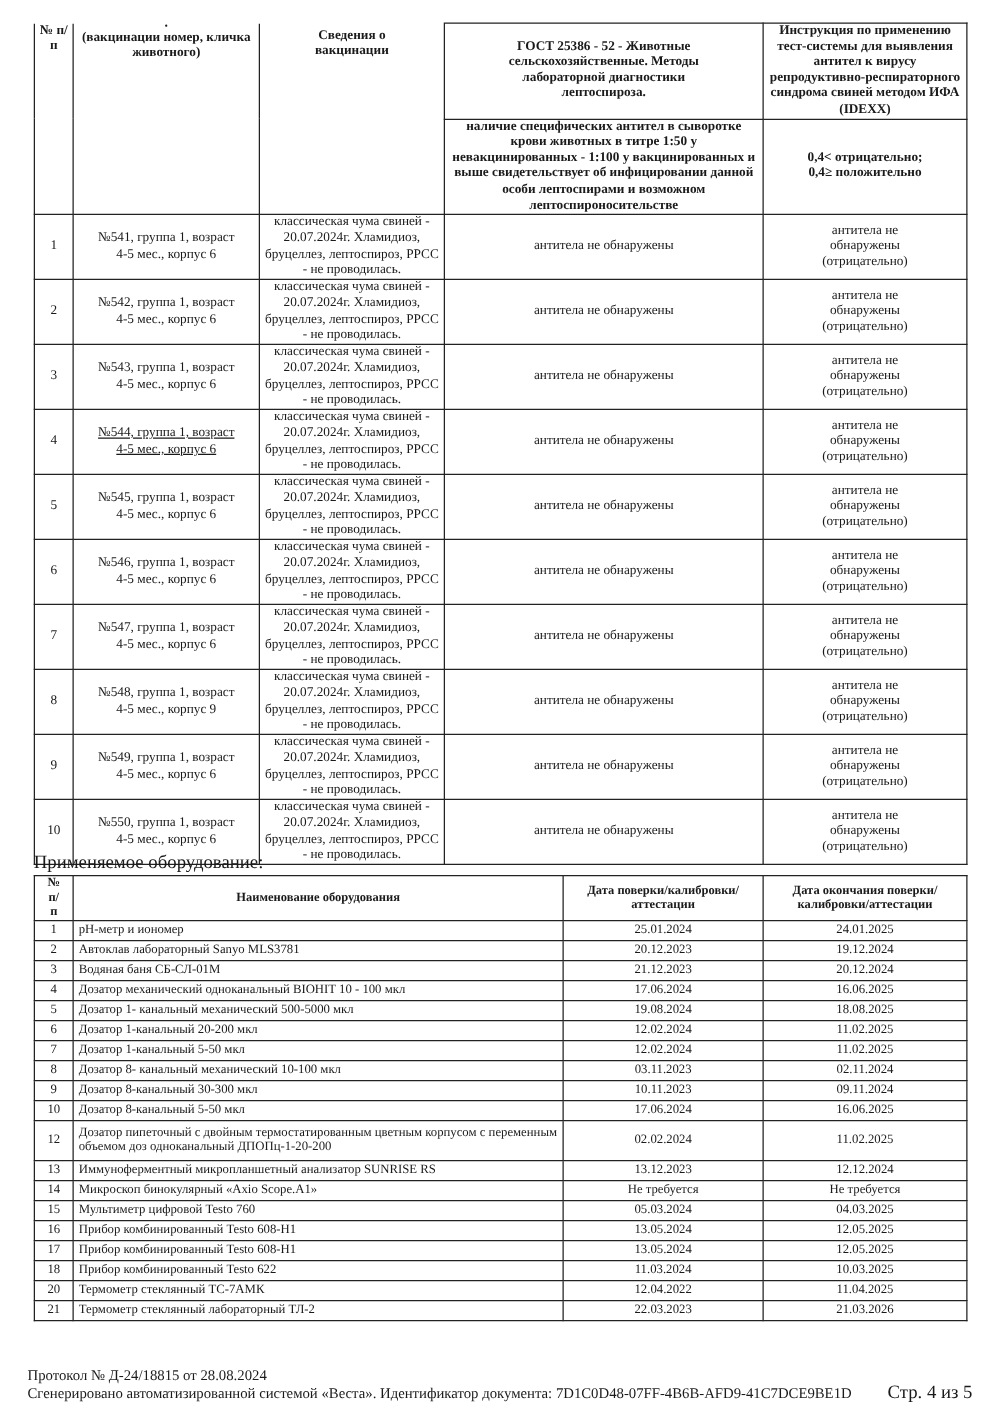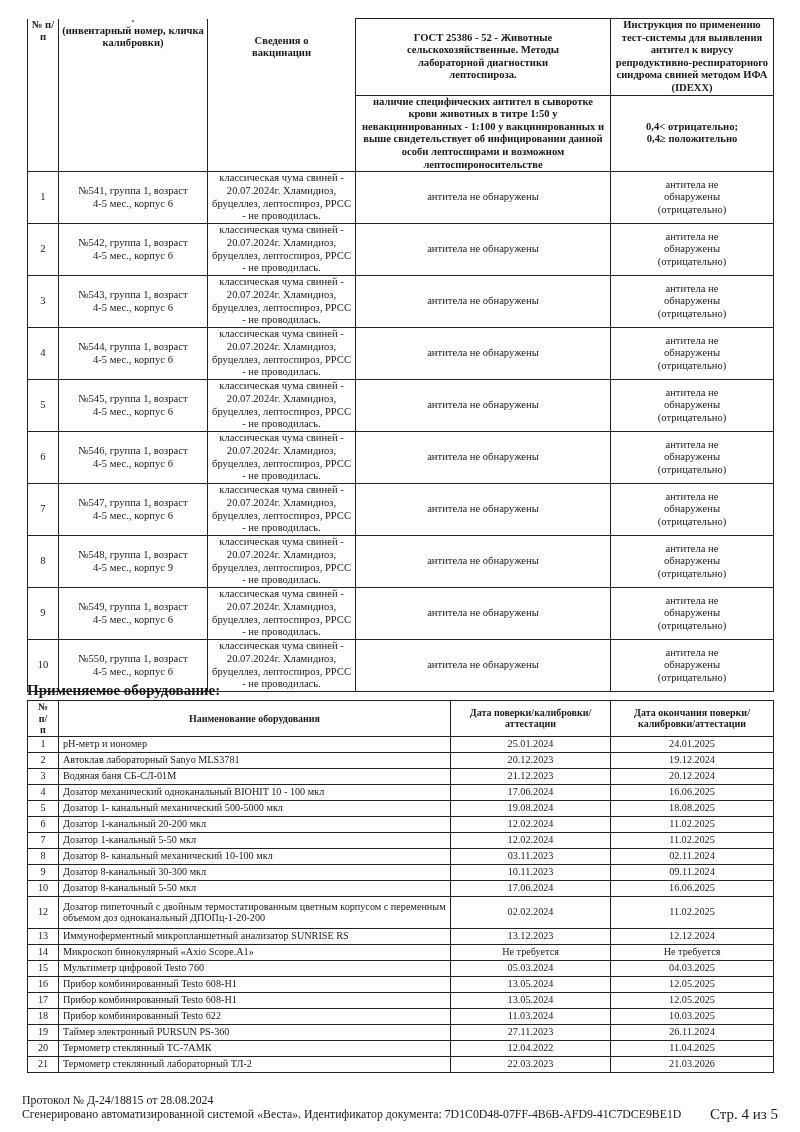--- a/index.html
+++ b/index.html
@@ -11,21 +11,21 @@
   
   #t1 { left: 27px; top: 18px; width: 746px; font-size: 10.6px; line-height: 12.6px; }
   #t1 th { font-weight: bold; }
   #t1 .top-open { border-top: none; vertical-align: top; padding-top: 0; }
   #t1 .h-gost { height: 64px; }
   #t1 .h-sub { height: 64px; }
   #t1 tbody td { height: 51px; }
   #t1 .num { font-size: 10.6px; }
 
   
-  #equip-title { position: absolute; left: 27px; top: 681px; font-size: 15px; line-height: 18px; font-weight: bold; margin: 0; }
+  #equip-title { position: absolute; left: 27px; top: 681px; font-size: 15px; line-height: 18px; font-weight: normal; margin: 0; }
 
   
   #t2 { left: 27px; top: 700px; width: 746px; font-size: 10.2px; line-height: 11.5px; }
   #t2 th { font-weight: bold; height: 28px; font-size: 10px; line-height: 11.5px; }
   #t2 td { height: 15px; }
   #t2 td.name { text-align: left; padding-left: 4px; }
   #t2 tr.tall td { height: 31px; }
 
   
   .footer { position: absolute; left: 22px; font-size: 11.8px; line-height: 14px; white-space: nowrap; text-align: center; }
@@ -42,24 +42,24 @@
       <col style="width:149px">
       <col style="width:148px">
       <col style="width:255px">
       <col style="width:163px">
   </colgroup>
   <thead>
     <tr>
       <th rowspan="2" class="top-open">№ п/п</th>
       <th rowspan="2" class="top-open">
         <div style="line-height:6px;height:6px;overflow:hidden;">·</div>
-        <div>(инвентарный номер, кличка калибровки)</div>
+        <div>(вакцинации номер, кличка животного)</div>
       </th>
       <th rowspan="2" class="top-open">
-        <div style="width:80px;margin:16px auto;">Сведения о вакцинации</div>
+        <div style="width:80px;margin:4px auto;">Сведения о вакцинации</div>
       </th>
       <th class="h-gost">
         <div style="width:200px;margin:0 auto;">ГОСТ 25386 - 52 - Животные сельскохозяйственные. Методы лабораторной диагностики лептоспироза.</div>
       </th>
       <th class="h-gost">Инструкция по применению тест-системы для выявления антител к вирусу репродуктивно-респираторного синдрома свиней методом ИФА (IDEXX)</th>
     </tr>
     <tr>
       <th class="h-sub">наличие специфических антител в сыворотке крови животных в титре 1:50 у невакцинированных - 1:100 у вакцинированных и выше свидетельствует об инфицировании данной особи лептоспирами и возможном лептоспироносительстве</th>
       <th class="h-sub">
         <div style="width:110px;margin:0 auto;">0,4&lt; отрицательно; 0,4≥ положительно</div>
@@ -96,21 +96,21 @@
         </td>
     <td>классическая чума свиней - 20.07.2024г. Хламидиоз, бруцеллез, лептоспироз, РРСС - не проводилась.</td>
     <td>антитела не обнаружены</td>
     <td>
           <div style="width:110px;margin:0 auto;">антитела не обнаружены (отрицательно)</div>
         </td>
   </tr>
       <tr>
     <td class="num">4</td>
     <td>
-          <div style="width:118px;margin:0 auto;">№544, группа 1, возраст 4-5 мес., корпус 6</div>
+          <div style="width:118px;margin:0 auto;text-decoration:underline;">№544, группа 1, возраст 4-5 мес., корпус 6</div>
         </td>
     <td>классическая чума свиней - 20.07.2024г. Хламидиоз, бруцеллез, лептоспироз, РРСС - не проводилась.</td>
     <td>антитела не обнаружены</td>
     <td>
           <div style="width:110px;margin:0 auto;">антитела не обнаружены (отрицательно)</div>
         </td>
   </tr>
       <tr>
     <td class="num">5</td>
     <td>
@@ -296,26 +296,20 @@
     <td>13.05.2024</td>
     <td>12.05.2025</td>
   </tr>
       <tr>
     <td>18</td>
     <td class="name">Прибор комбинированный Testo 622</td>
     <td>11.03.2024</td>
     <td>10.03.2025</td>
   </tr>
       <tr>
-    <td>19</td>
-    <td class="name">Таймер электронный PURSUN PS-360</td>
-    <td>27.11.2023</td>
-    <td>26.11.2024</td>
-  </tr>
-      <tr>
     <td>20</td>
     <td class="name">Термометр стеклянный ТС-7АМК</td>
     <td>12.04.2022</td>
     <td>11.04.2025</td>
   </tr>
       <tr>
     <td>21</td>
     <td class="name">Термометр стеклянный лабораторный ТЛ-2</td>
     <td>22.03.2023</td>
     <td>21.03.2026</td>

